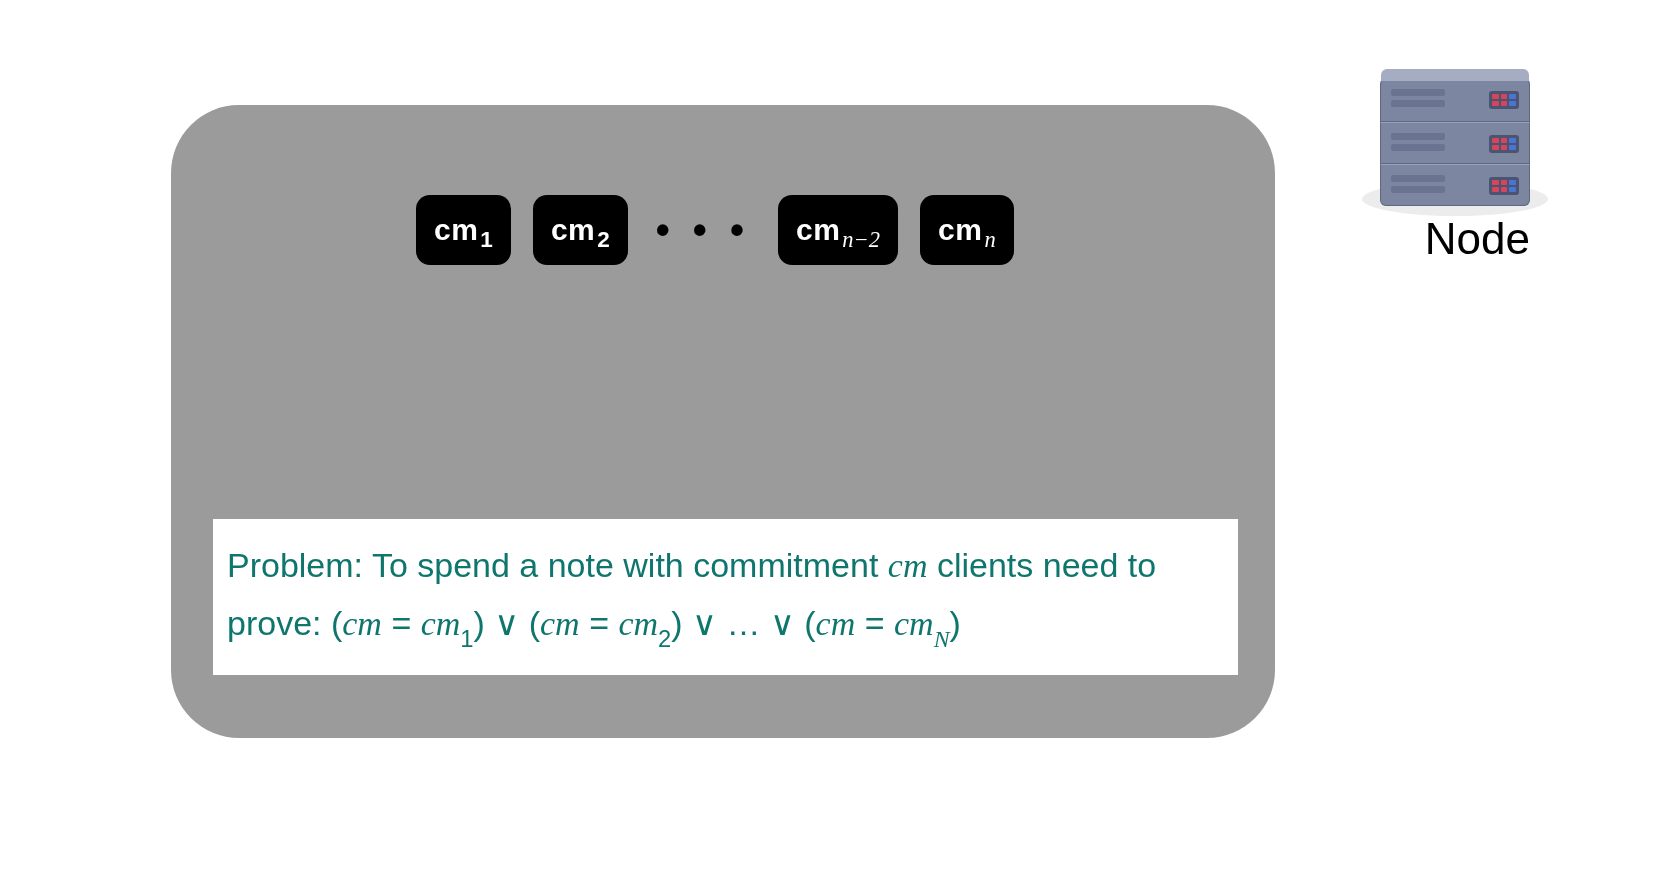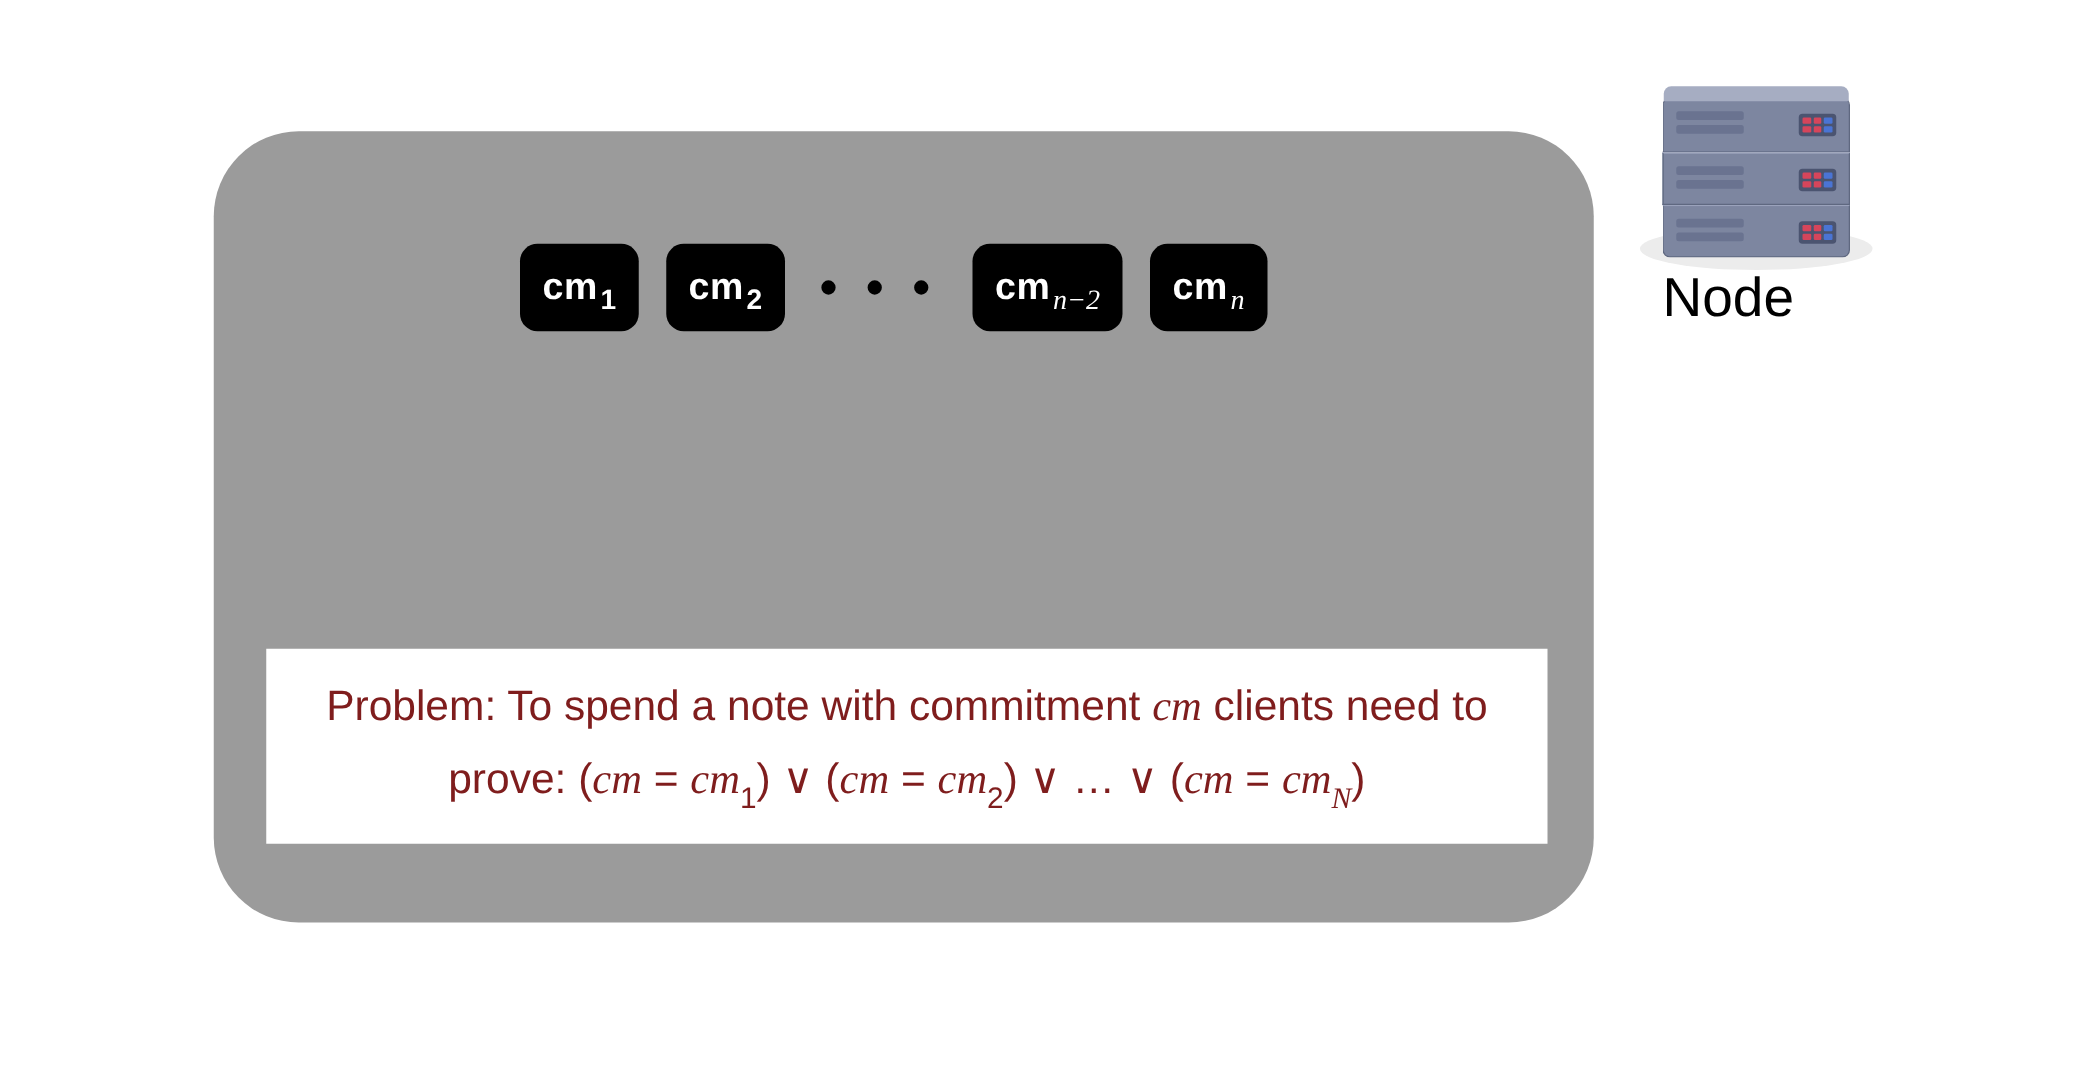--- a/index.html
+++ b/index.html
@@ -7,21 +7,20 @@
   .canvas { position: relative; width: 1677px; height: 869px; }
 
   .gray-panel {
     position: absolute;
     left: 171px;
     top: 105px;
     width: 1104px;
     height: 633px;
     background: #9b9b9b;
     border-radius: 68px;
-    text-align: center;
   }
 
   .cm-row {
     position: absolute;
     top: 90px;
     left: 245px;
     display: flex;
     align-items: center;
     gap: 22px;
   }
@@ -50,34 +49,34 @@
 
   .problem-box {
     position: absolute;
     left: 42px;
     top: 414px;
     width: 1025px;
     background: #ffffff;
     padding: 18px 14px 20px 14px;
     font-size: 34px;
     line-height: 1.7;
-    color: #7f1d1d;
+    color: #0f766e;
     font-family: -apple-system, BlinkMacSystemFont, "Segoe UI", Helvetica, Arial, sans-serif;
   }
   .mi { font-family: Georgia, "Times New Roman", serif; font-style: italic; }
   .problem-box sub { font-size: 0.7em; position: relative; top: 4px; }
 
   .node-wrap {
     position: absolute;
     left: 1330px;
     top: 78px;
     width: 200px;
     display: flex;
     flex-direction: column;
-    align-items: flex-start;
+    align-items: flex-end;
   }
   .node-label {
     margin-top: 8px;
     font-size: 44px;
     color: #000000;
     font-weight: 400;
   }
   .server-stack {
     position: relative;
     width: 150px;

